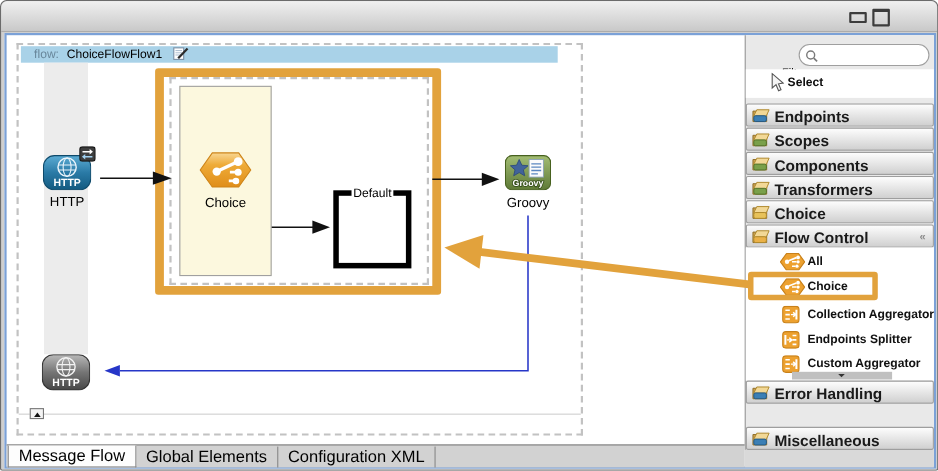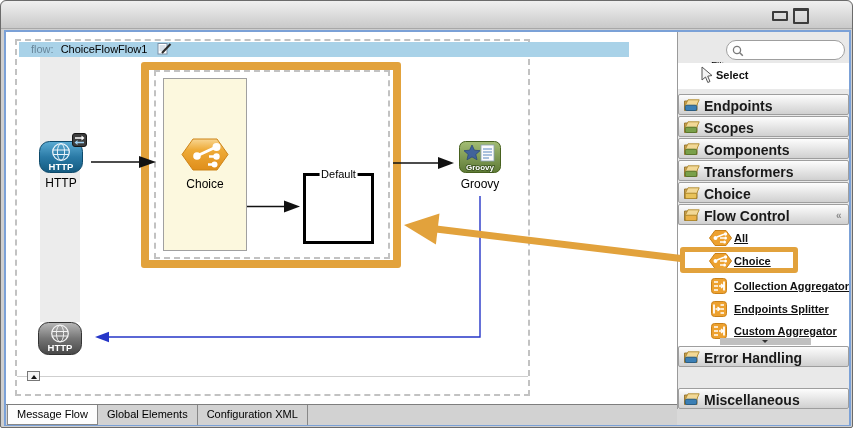--- a/index.html
+++ b/index.html
@@ -8,50 +8,50 @@
   .abs{position:absolute;}
   .tabbar{left:0;top:0;width:851px;height:28px;background:linear-gradient(#f0f0f0,#c9c9c9);border-radius:6px 6px 0 0;border-bottom:1px solid #a8a8a8;box-sizing:border-box;}
   .etab{left:3px;top:2px;width:146px;height:26px;background:linear-gradient(#eef6fc,#b2d2ec);border:1px solid #8095a8;border-bottom:none;border-radius:7px 16px 0 0;}
   .etab-title{position:absolute;left:26px;top:6px;font-size:12px;color:#16212e;}
   .closex{position:absolute;left:100px;top:5px;width:13px;height:13px;color:#3d5166;font-size:11px;font-weight:bold;line-height:13px;text-align:center;}
   .minmax{left:771px;top:7px;width:40px;height:14px;}
   .minbtn{position:absolute;left:0;top:3px;width:12px;height:6px;border:2px solid #3c3c3c;border-radius:1px;}
   .maxbtn{position:absolute;left:21px;top:0;width:12px;height:11px;border:2px solid #3c3c3c;border-top-width:3px;border-radius:1px;}
   .editor{left:3px;top:29px;width:847px;height:396px;border:2px solid #7ba1d7;background:#fff;box-sizing:border-box;}
   .bstrip{left:5px;top:403px;width:671px;height:21px;background:#d2d2d2;border-top:1px solid #7e7e7e;box-sizing:border-box;}
-  .btabs{left:6px;top:404px;height:20px;display:flex;font-size:11px;color:#000;}
+  .btabs{left:6px;top:404px;height:20px;display:flex;font-size:15px;color:#000;align-items:center;}
   .btab{padding:0 9px;line-height:19px;border-right:1px solid #888;background:transparent;}
   .btab.active{background:#fdfdfd;border-left:1px solid #888;border-bottom:1px solid #888;box-sizing:border-box;}
   
   .flowbox{left:14px;top:38px;width:515px;height:357px;border:2px dashed #c2c2c2;box-sizing:border-box;}
-  .flowhdr{left:18px;top:41px;width:610px;height:15px;background:#a9d2e8;font-size:11px;line-height:15px;padding-left:12px;box-sizing:border-box;color:#000;}
+  .flowhdr{left:18px;top:41px;width:488px;height:15px;background:#a9d2e8;font-size:11px;line-height:15px;padding-left:12px;box-sizing:border-box;color:#000;}
   .flowhdr .pfx{color:#69879b;margin-right:7px;}
   .lane{left:39px;top:56px;width:40px;height:265px;background:#ececec;}
   .exline{left:16px;top:375px;width:511px;height:1px;background:#cfcfcf;}
   .extoggle{left:26px;top:370px;width:13px;height:10px;background:#f4f4f4;border:1px solid #777;box-sizing:border-box;}
   .extoggle:after{content:"";position:absolute;left:2.5px;top:2.5px;border-left:3px solid transparent;border-right:3px solid transparent;border-bottom:4px solid #111;}
   .nlabel{font-size:12px;color:#000;text-align:center;}
   
   .hlcanvas{left:140px;top:61px;width:260px;height:206px;border:8px solid var(--accent);border-radius:3px;box-sizing:border-box;z-index:40;}
   .indash{left:153px;top:69px;width:236px;height:189px;border:2px dashed #c2c2c2;box-sizing:border-box;}
   .ylane{left:162px;top:77px;width:84px;height:173px;background:#fcf8de;border:1px solid #a0a0a0;box-sizing:border-box;}
-  .defbox{left:302px;top:172px;width:71px;height:71px;border:3px solid #000000;box-sizing:border-box;}
+  .defbox{left:302px;top:172px;width:71px;height:71px;border:5px solid #000000;box-sizing:border-box;}
   .defbox span{position:absolute;top:-8px;left:50%;transform:translateX(-50%);background:#fff;padding:0 2px;font-size:11px;color:#000;white-space:nowrap;}
   
   .palette{left:676px;top:31px;width:172px;height:377px;background:#e9e9e9;border-left:1px solid #9a9a9a;box-sizing:border-box;}
   .pal-strip{left:676px;top:408px;width:172px;height:16px;background:#d9d9d9;}
   .filterlbl{left:687px;top:60px;font-size:10px;color:#000;margin-left:23px;}
   .searchbox{left:725px;top:39px;width:119px;height:20px;background:#fff;border:1px solid #9f9f9f;border-radius:10px;box-sizing:border-box;}
   .selectrow{left:677px;top:62px;width:171px;height:26px;background:#fff;}
   .selectlbl{left:715px;top:68px;font-size:11px;font-weight:bold;color:#111;}
   .cat{left:677px;width:171px;height:21px;background:linear-gradient(#fdfdfd,#d0d0d0);border:1px solid #9e9e9e;border-radius:2px;box-sizing:border-box;}
   .cat .lbl{position:absolute;left:25px;top:3px;font-size:14px;font-weight:bold;color:#1a1a1a;}
   .cat svg{position:absolute;left:4px;top:3px;}
   .pitems{left:677px;top:224px;width:171px;height:121px;background:#fff;}
-  .pitem-lbl{font-size:11px;font-weight:bold;color:#111;position:absolute;left:733px;text-decoration:underline;}
+  .pitem-lbl{font-size:11px;font-weight:bold;color:#111;position:absolute;left:733px;}
   .scrollhint{left:719px;top:337px;width:91px;height:7px;background:#c0c0c0;}
   .scrollhint:after{content:"";position:absolute;left:50%;top:1.5px;margin-left:-3.5px;border-left:3.5px solid transparent;border-right:3.5px solid transparent;border-top:3.5px solid #333;}
   .hlpal{left:679px;top:246px;width:118px;height:26px;border:5px solid var(--accent);border-radius:3px;box-sizing:border-box;z-index:55;}
   .pin{left:835px;top:209px;font-size:10px;color:#8a8a8a;font-weight:bold;letter-spacing:-1px;}
   svg.overlay{left:0;top:0;z-index:50;pointer-events:none;}
 </style>
 </head>
 <body>
 
 <div class="win">

